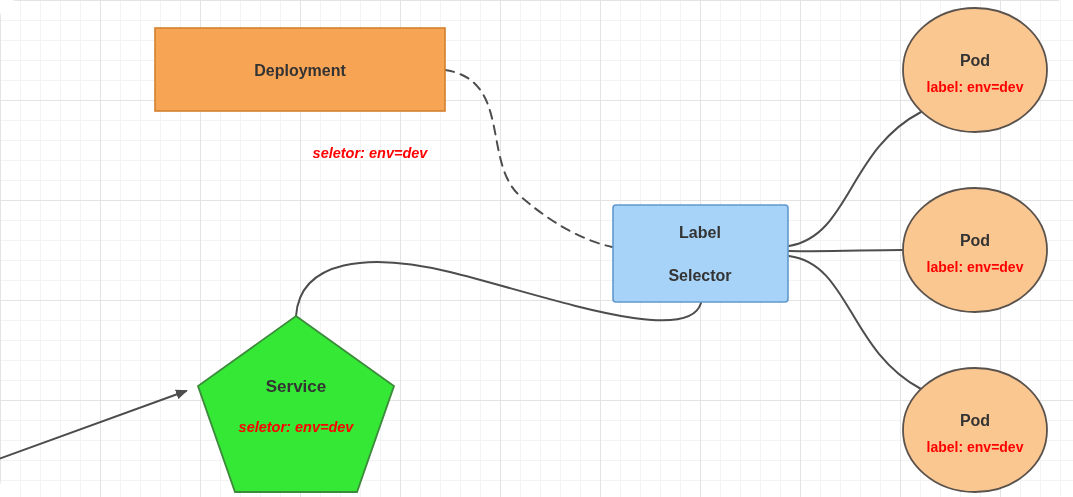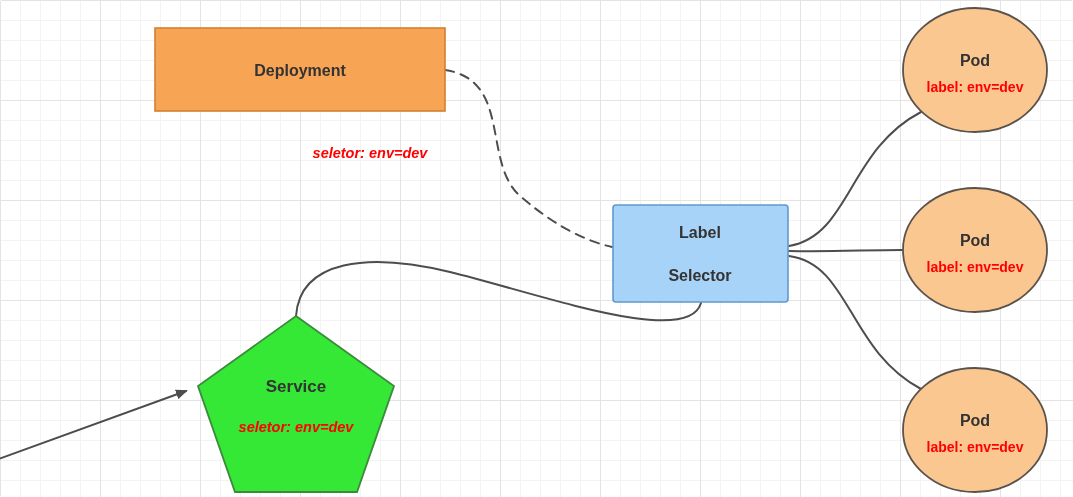--- a/index.html
+++ b/index.html
@@ -12,21 +12,21 @@
     width: 1073px;
     height: 497px;
     overflow: hidden;
     background-color: #ffffff;
     background-image:
       linear-gradient(#e3e3e3 1px, transparent 1px),
       linear-gradient(90deg, #e3e3e3 1px, transparent 1px),
       linear-gradient(#f3f3f3 1px, transparent 1px),
       linear-gradient(90deg, #f3f3f3 1px, transparent 1px);
     background-size: 100px 100px, 100px 100px, 20px 20px, 20px 20px;
-    border-radius: 2px;
+    border-radius: 18px;
   }
   svg { display: block; }
   .node-label {
     fill: #333333;
     font-weight: bold;
     font-size: 16px;
   }
   .node-label-lg { font-size: 17px; }
   .red-note {
     font-weight: bold;

